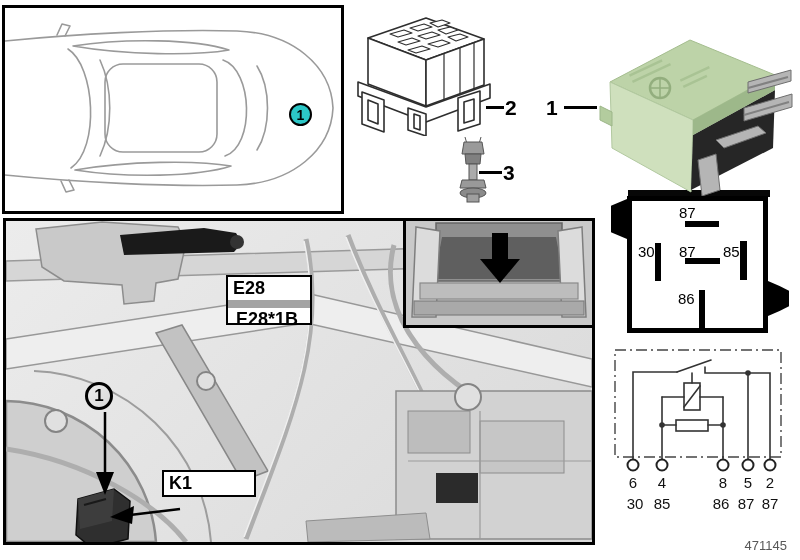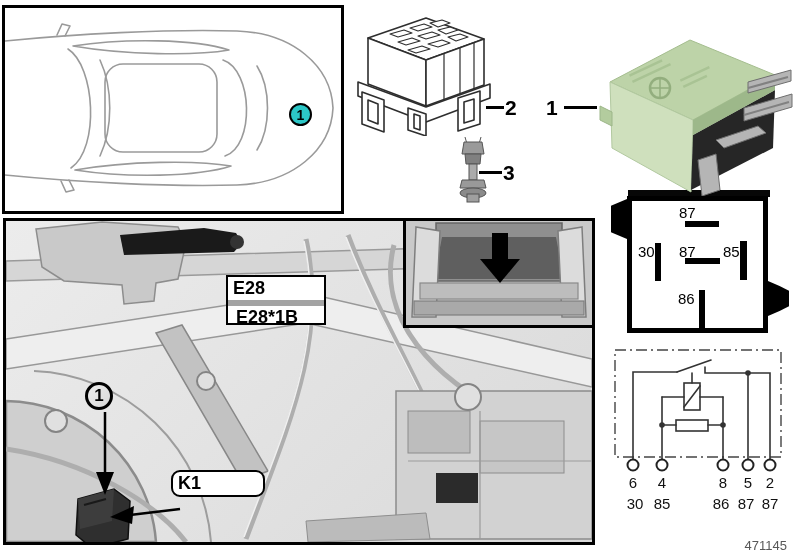--- a/index.html
+++ b/index.html
@@ -43,22 +43,22 @@
 
   
   .photo { left:3px; top:218px; width:592px; height:327px; border:3px solid #000;
            background:linear-gradient(135deg,#ececec,#d9d9d9); }
   .inset { position:absolute; left:397px; top:0; width:189px; height:107px;
            border-left:3px solid #000; border-bottom:3px solid #000; background:#c9c9c9; }
 
   
   .code-box { background:#fff; border:2px solid #000; font-weight:bold; font-size:18px; }
   .code-box .row { height:23px; line-height:22px; padding-left:5px; white-space:nowrap; }
-  .code-box .row + .row { border-top:6px solid #a3a3a3;padding-left:8px; }
-  .e28-box { left:223px; top:275px; width:100px;  }
+  .code-box .row + .row { border-top:8px solid #a3a3a3;padding-left:8px; }
+  .e28-box { left:223px; top:275px; width:86px;  }
   .k1-box  { left:177px; top:470px; width:94px;  }
 
   .doc-number { left:725px; top:538px; width:62px; text-align:right; font-size:13px; color:#585858; }
 
   svg { display:block; }
   .schematic text, .pinsvg text { font-family:"Liberation Sans","DejaVu Sans",sans-serif; }
 </style>
 </head>
 <body>
 
@@ -290,21 +290,21 @@
           <polygon points="74,38 114,38 94,62" fill="#000"></polygon>
         </g>
       </svg>
     </div>
 
     <div class="abs code-box e28-box" style="left:220px; top:54px;">
       <div class="row">E28</div>
       <div class="row">E28*1B</div>
     </div>
 
-    <div class="abs code-box k1-box" style="left:165px; top:249px;border-radius:9px;">
+    <div class="abs code-box k1-box" style="left:156px; top:249px;">
       <div class="row">K1</div>
     </div>
     <svg class="abs" style="left:104px; top:279px;" width="72" height="26" viewBox="0 0 72 26">
       <path d="M 70,9 L 20,15" stroke="#000" stroke-width="2.5" fill="none"></path>
       <polygon points="0,17 24,6 22,24" fill="#000"></polygon>
     </svg>
 
     <svg class="abs" style="left:89px; top:191px;" width="20" height="84" viewBox="0 0 20 84">
       <path d="M 10,0 V 62" stroke="#000" stroke-width="2.5" fill="none"></path>
       <polygon points="1,60 19,60 10,83" fill="#000"></polygon>

